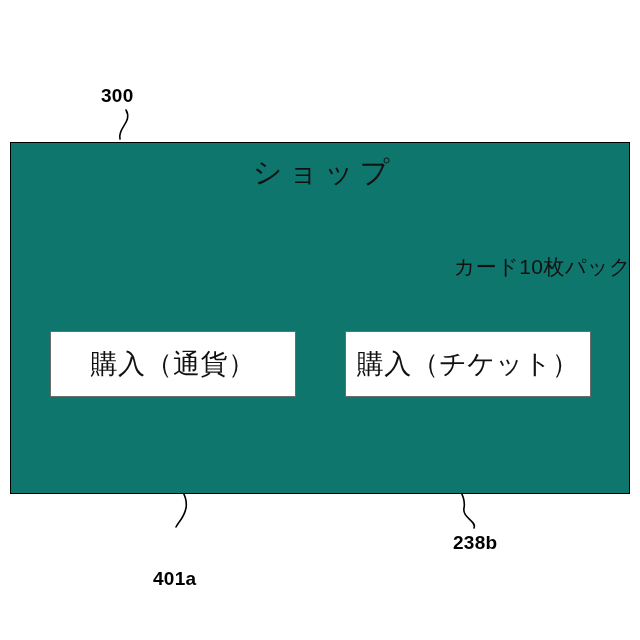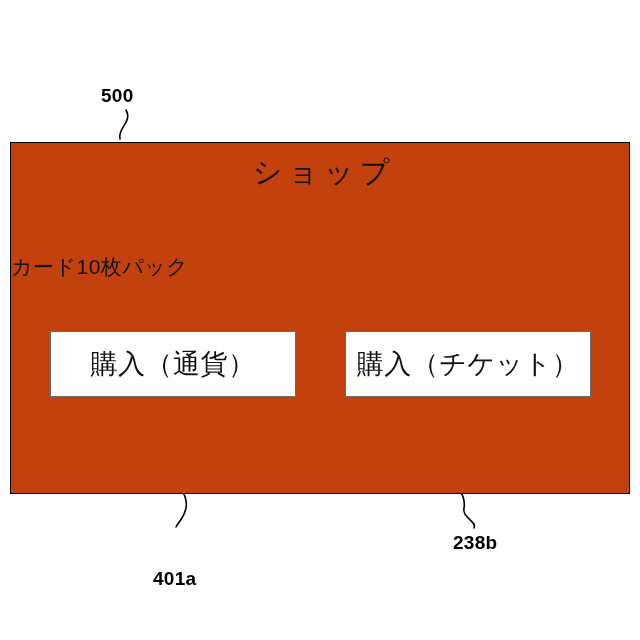--- a/index.html
+++ b/index.html
@@ -68,21 +68,21 @@
 
   
   #screen-frame {
     position: absolute;
     left: 10px;
     top: 142px;
     width: 620px;
     height: 352px;
     box-sizing: border-box;
     border: 1.6px solid #000000;
-    background: #c2410c;
+    background: #0f766e;
   }
 
   
   #screen-title {
     position: absolute;
     left: 0;
     top: 14px;
     width: 620px;
     text-align: center;
     font-size: 29px;
@@ -91,21 +91,21 @@
     text-indent: 6px;
     color: #111111;
     white-space: nowrap;
   }
 
   #item-name {
     position: absolute;
     left: 0;
     top: 112px;
     width: 620px;
-    text-align: left;
+    text-align: right;
     font-size: 21px;
     line-height: 1.1;
     letter-spacing: 0.5px;
     color: #111111;
     white-space: nowrap;
   }
 
   .shop-button {
     position: absolute;
     top: 188px;
@@ -128,21 +128,21 @@
     color: #111111;
     white-space: nowrap;
     user-select: none;
   }
 </style>
 </head>
 <body>
 
 <div id="figure-root">
 
-  <div class="ref-label" id="ref-400">500</div>
+  <div class="ref-label" id="ref-400">300</div>
 
   <div class="ref-label" id="ref-401a">401a</div>
 
   <div class="ref-label" id="ref-401b">238b</div>
 
   <svg id="lead-lines" viewBox="0 0 640 640">
     <path d="M 126 110 C 133 122, 117 128, 120 139"></path>
     <path d="M 190 397 C 205 425, 186 440, 178 462 C 171 482, 189 492, 186 508 C 184 518, 179 521, 176 527"></path>
     <path d="M 468 397 C 483 425, 464 440, 456 462 C 449 482, 467 492, 464 508 C 462 518, 477 521, 474 528"></path>
   </svg>

